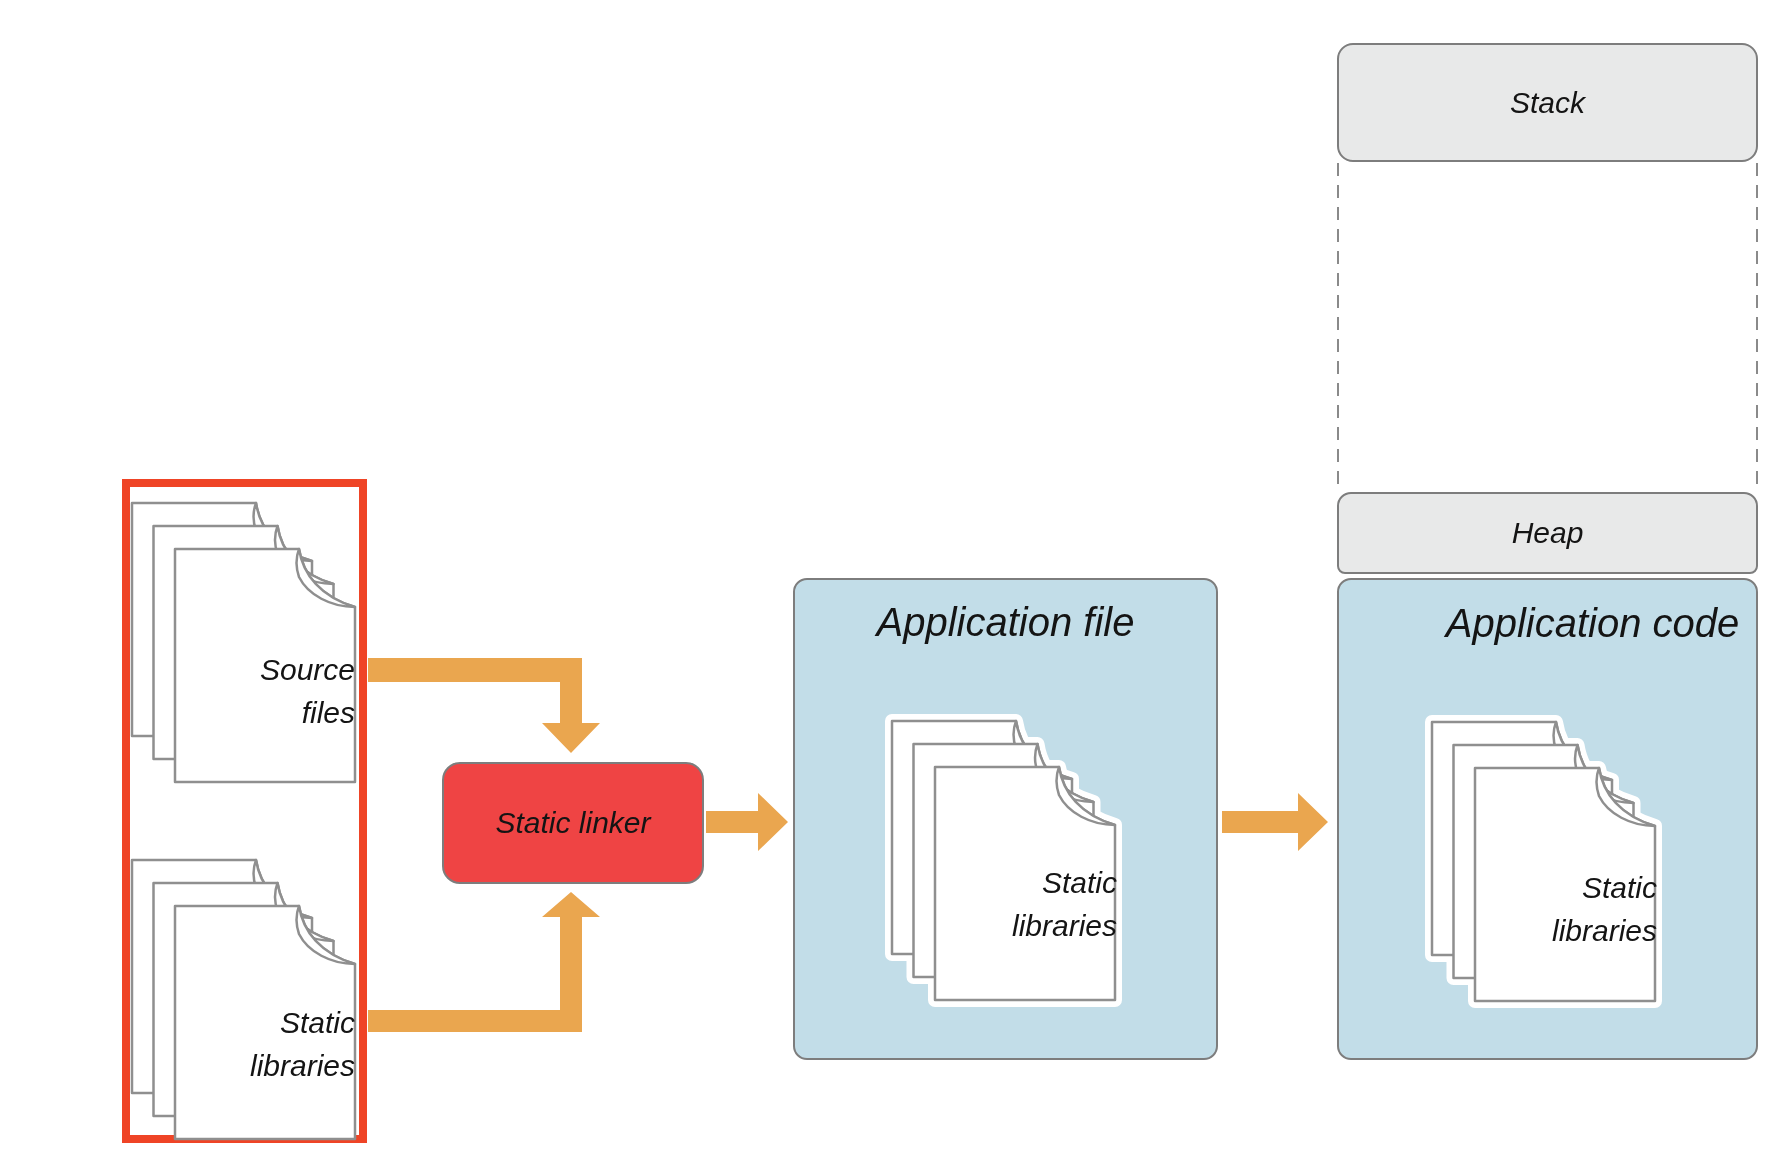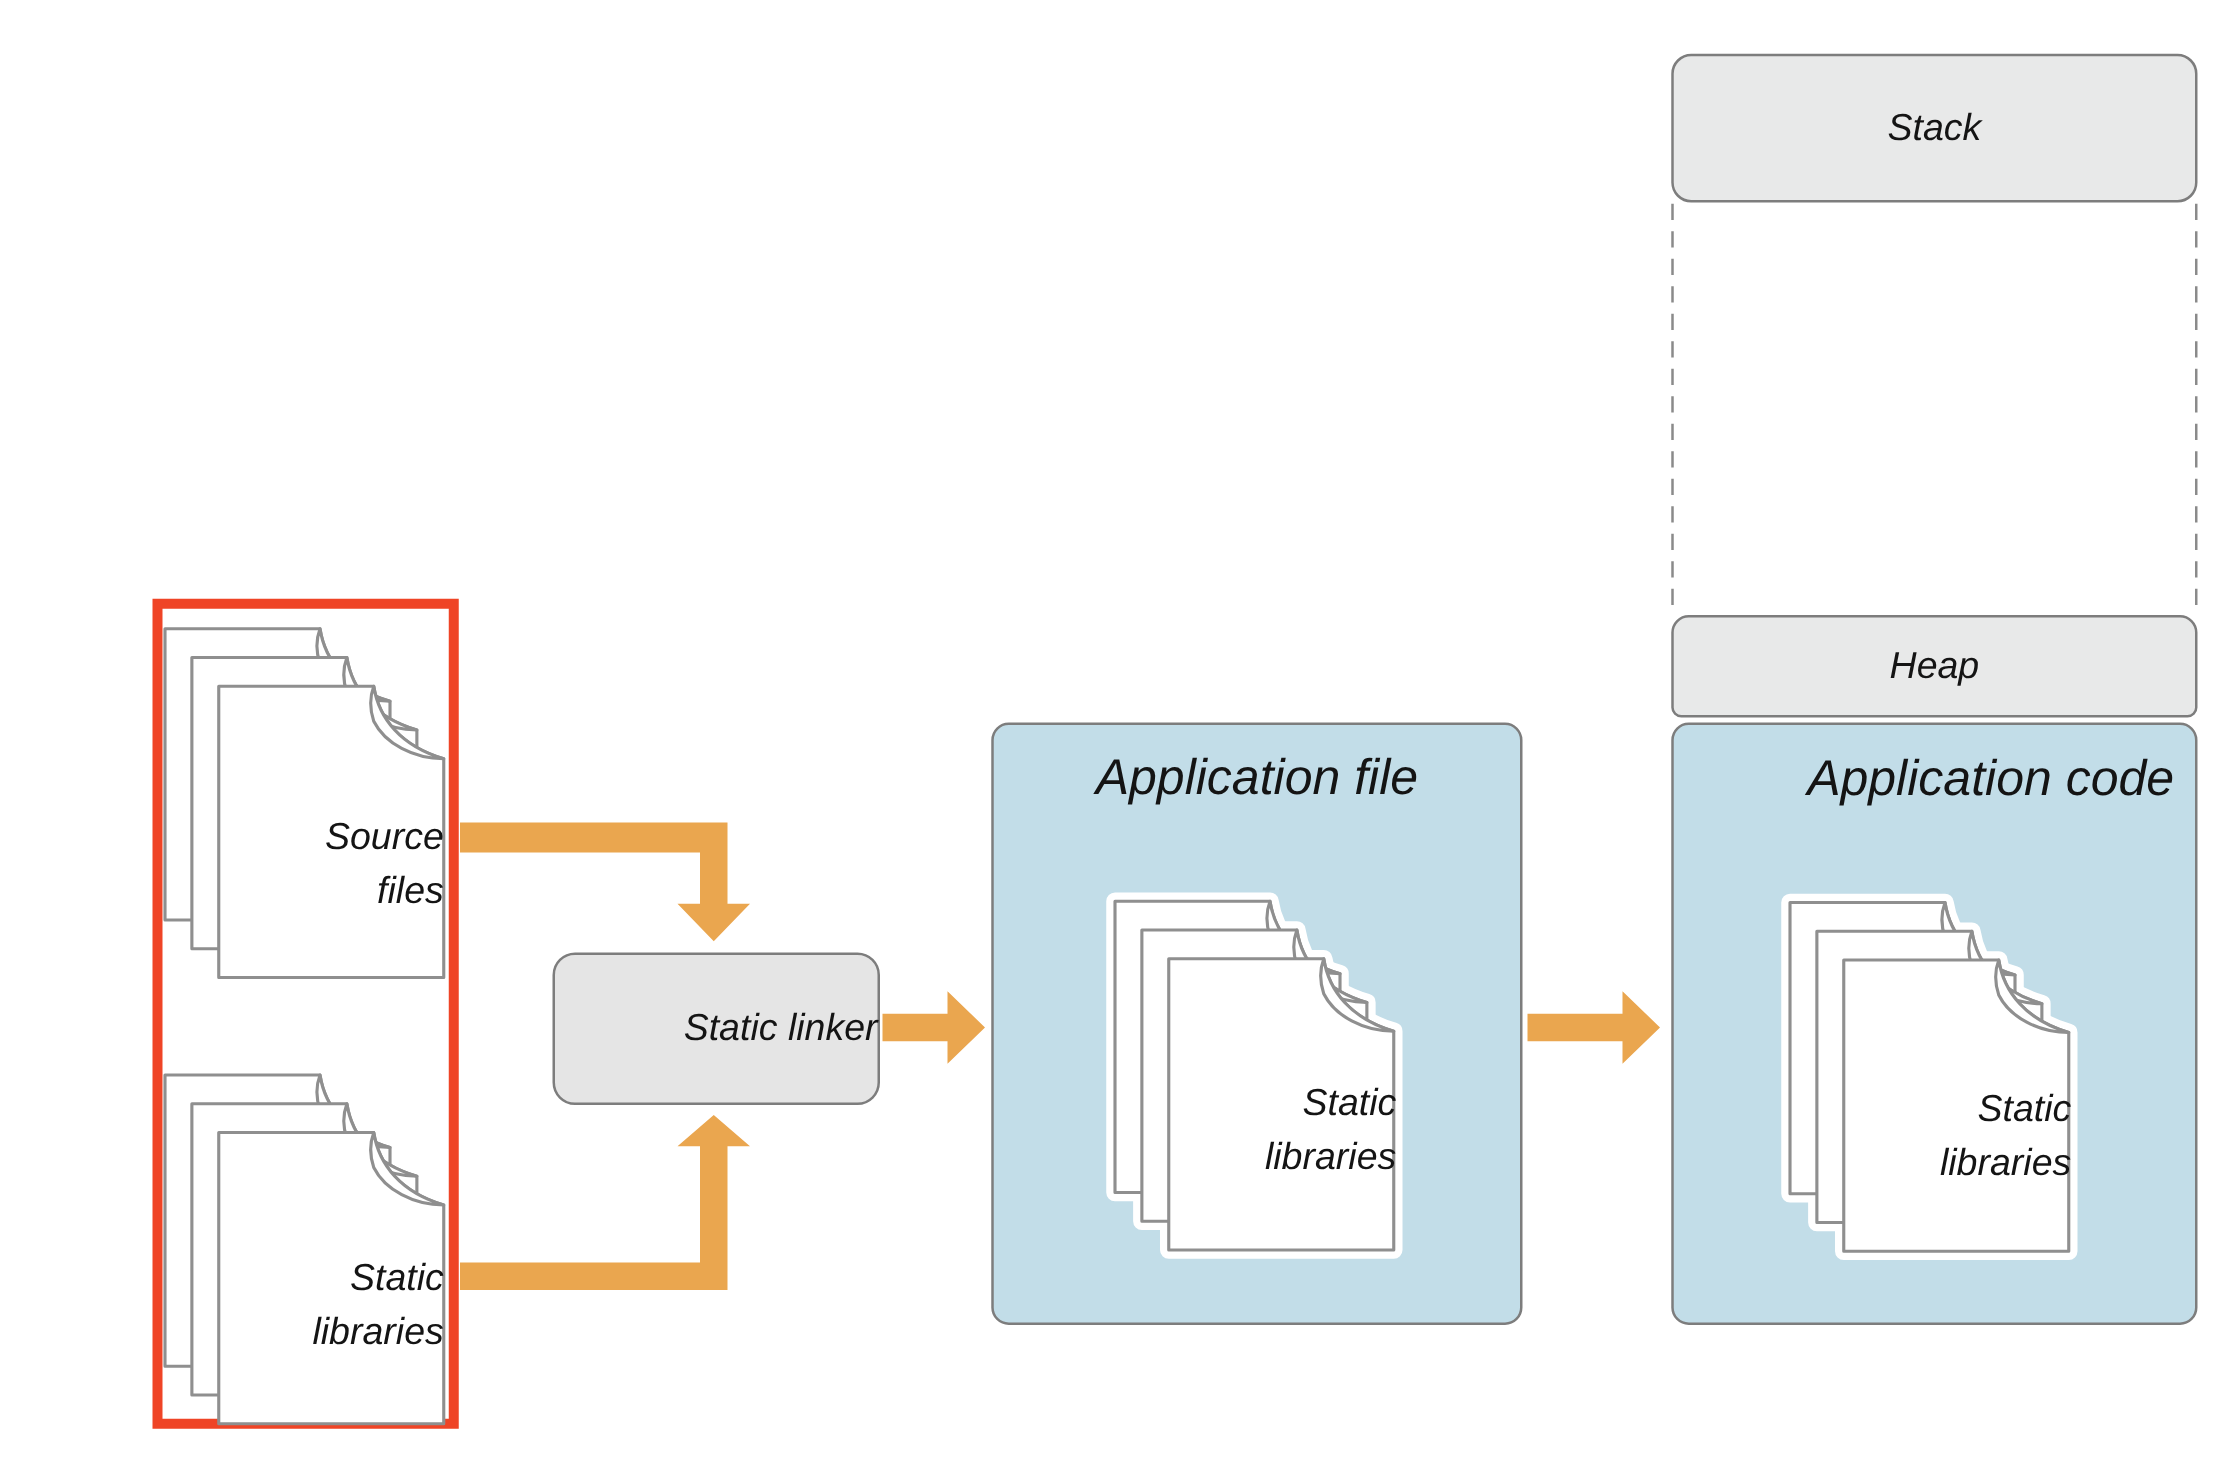--- a/index.html
+++ b/index.html
@@ -71,21 +71,21 @@
   <div class="box heap-box" style="background-color: rgb(232, 233, 233); border-color: rgb(125, 125, 125);">
     <span class="lbl">Heap</span>
   </div>
 
   <div class="box appcode-box" style="background-color: rgb(194, 221, 232); border-color: rgb(125, 125, 125);"></div>
   <div class="boxtitle appcode-title">Application code</div>
 
   <div class="box appfile-box" style="background-color: rgb(194, 221, 232); border-color: rgb(125, 125, 125);"></div>
   <div class="boxtitle appfile-title">Application file</div>
 
-  <div class="box linker-box" style="background-color: #e5e5e5; border-color: rgb(125, 125, 125); justify-content: flex-end;">
+  <div class="box linker-box" style="background-color: #ef4444; border-color: rgb(125, 125, 125);">
     <span class="lbl">Static linker</span>
   </div>
 
   <div class="red-box" style="border-color: rgb(239, 68, 38);"></div>
 
   <svg class="docstack src" viewBox="-8 -8 239 295">
       <path d="M0 0 L124 0 C128 26 146 48 180 58 L180 233 L0 233 Z" transform="translate(0 0)" fill="#FFFFFF" stroke="#8F8F8F" stroke-width="2.5" stroke-linejoin="round"></path>
       <path d="M124 0 C128 26 146 48 180 58 C156 58 133 46 124 28 C120.5 17.5 121 8 124 0 Z" transform="translate(0 0)" fill="#FFFFFF" stroke="#8F8F8F" stroke-width="2.5" stroke-linejoin="round"></path>
       <path d="M0 0 L124 0 C128 26 146 48 180 58 L180 233 L0 233 Z" transform="translate(21.5 23)" fill="#FFFFFF" stroke="#8F8F8F" stroke-width="2.5" stroke-linejoin="round"></path>
       <path d="M124 0 C128 26 146 48 180 58 C156 58 133 46 124 28 C120.5 17.5 121 8 124 0 Z" transform="translate(21.5 23)" fill="#FFFFFF" stroke="#8F8F8F" stroke-width="2.5" stroke-linejoin="round"></path>

